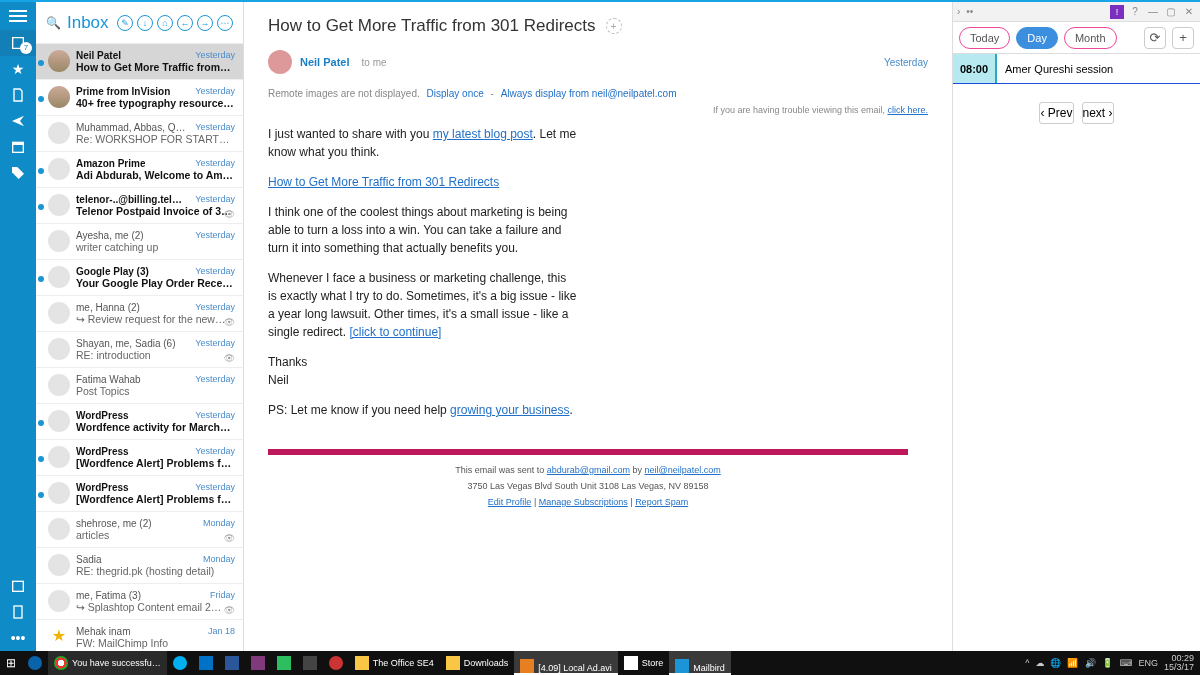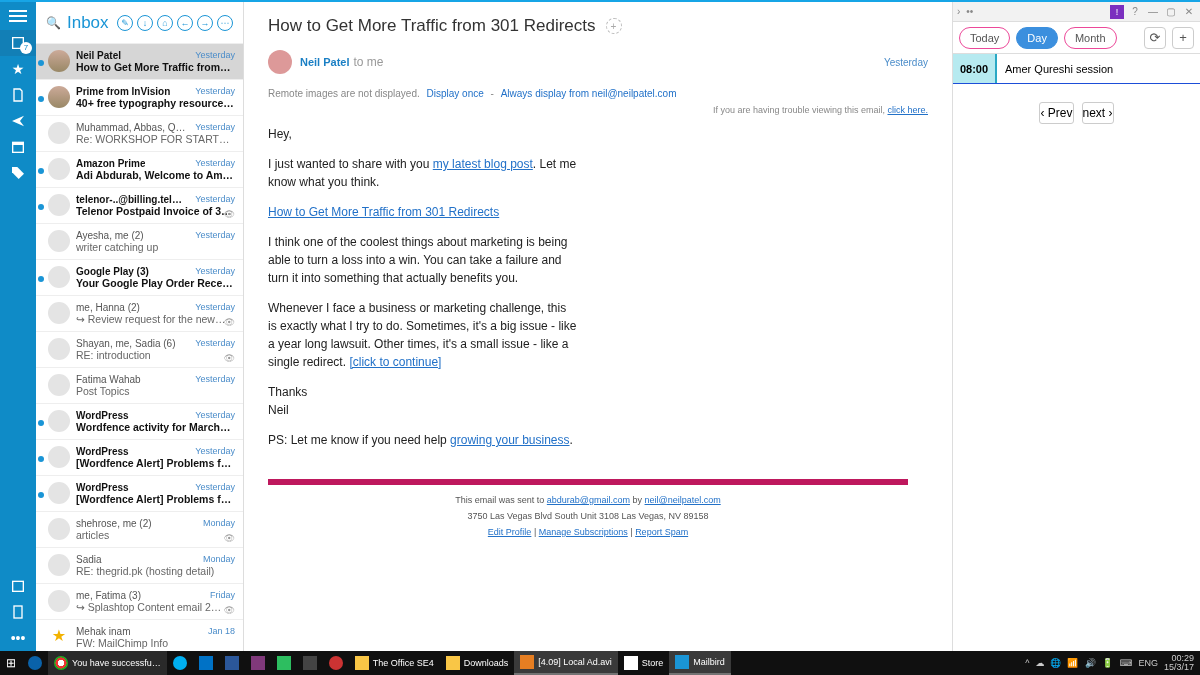--- a/index.html
+++ b/index.html
@@ -39,21 +39,21 @@
 .msg-subj.unread { color: #111; font-weight: 600; }
 .msg-attach { position: absolute; right: 8px; bottom: 4px; color: #999; font-size: 9px; }
 
 
 .reading { flex: 1; display: flex; flex-direction: column; padding: 14px 24px 0 24px; }
 .rd-title { font-size: 17px; color: #333; margin-bottom: 14px; display: flex; align-items: center; gap: 10px; }
 .rd-tag { width: 16px; height: 16px; border: 1px dashed #bbb; border-radius: 50%; font-size: 10px; color: #aaa; display: flex; align-items: center; justify-content: center; }
 .rd-hdr { display: flex; align-items: center; padding-bottom: 8px; margin-bottom: 6px; }
 .rd-ava { width: 24px; height: 24px; border-radius: 50%; background: #d99; margin-right: 8px; }
 .rd-from { color: #1a7fc4; font-size: 11px; font-weight: 600; }
-.rd-to { color: #999; font-size: 12px; margin-left: 4px; }
+.rd-to { color: #999; font-size: 10px; margin-left: 12px; }
 .rd-date { margin-left: auto; color: #4a8cc9; font-size: 10px; }
 .rd-notice { font-size: 10px; color: #888; margin-bottom: 6px; }
 .rd-notice a { color: #2271c8; text-decoration: none; margin: 0 4px; }
 .rd-trouble { text-align: right; font-size: 9px; color: #888; margin-bottom: 10px; }
 .rd-trouble a { color: #2271c8; }
 .rd-content { font-family: Georgia, serif; font-size: 12px; color: #222; line-height: 1.5; max-width: 310px; }
 .rd-content p { margin-bottom: 12px; }
 .rd-content a { color: #2271c8; text-decoration: underline; }
 .rd-footer { border-top: 6px solid #be185d; margin-top: 18px; padding-top: 10px; text-align: center; font-size: 9px; color: #555; width: 640px; }
 .rd-footer a { color: #2271c8; text-decoration: underline; }
@@ -75,21 +75,21 @@
 .cal-arrow { width: 18px; height: 16px; background: #3b8fde; color: #fff; font-size: 10px; display: flex; align-items: center; justify-content: center; cursor: pointer; }
 .cal-event { display: flex; border-bottom: 1px solid #1d4ed8; height: 30px; }
 .cal-time { width: 44px; background: #b6eaf0; font-size: 11px; font-weight: 600; display: flex; align-items: center; justify-content: center; border-right: 2px solid #2aa8c4; }
 .cal-evt-title { flex: 1; font-size: 11px; display: flex; align-items: center; padding-left: 8px; }
 .cal-pager { margin-top: 18px; display: flex; justify-content: center; gap: 8px; }
 .cal-pgbtn { border: 1px solid #ccc; border-radius: 3px; padding: 3px 0; font-size: 12px; background: #fff; cursor: pointer; }
 
 
 .taskbar { height: 24px; background: #101010; display: flex; align-items: center; color: #fff; font-size: 9px; }
 .tb-item { height: 24px; padding: 0 6px; display: flex; align-items: center; gap: 4px; cursor: pointer; }
-.tb-item.active { background: #3a3a3a; border-bottom: 2px solid #737373; }
+.tb-item.active { background: #3a3a3a; border-bottom: 2px solid #ffffff; align-items: flex-end; }
 .tb-icon { width: 14px; height: 14px; display: inline-block; }
 .tb-spacer { flex: 1; }
 .tb-tray { display: flex; align-items: center; gap: 6px; padding-right: 6px; color: #ccc; font-size: 9px; }
 </style>
 </head>
 <body>
 
 <div class="app">
 
   <div class="rail">
@@ -349,21 +349,20 @@
     </div>
     <div class="rd-notice">
       <span>Remote images are not displayed.</span>
       <a href="#">Display once</a> - 
       <a href="#">Always display from neil@neilpatel.com</a>
     </div>
     <div class="rd-trouble">
       <span>If you are having trouble viewing this email,</span> <a href="#">click here.</a>
     </div>
     <div class="rd-content">
-      <p>Hey,</p>
       <p><span>I just wanted to share with you </span><a href="#">my latest blog post</a><span>. Let me know what you think.</span></p>
       <p><a href="#">How to Get More Traffic from 301 Redirects</a></p>
       <p>I think one of the coolest things about marketing is being able to turn a loss into a win. You can take a failure and turn it into something that actually benefits you.</p>
       <p><span>Whenever I face a business or marketing challenge, this is exactly what I try to do. Sometimes, it's a big issue - like a year long lawsuit. Other times, it's a small issue - like a single redirect. </span><a href="#">[click to continue]</a></p>
       <p><span>Thanks</span><br><span>Neil</span></p>
       <p><span>PS: Let me know if you need help </span><a href="#">growing your business</a>.</p>
     </div>
     <div class="rd-footer">
       <div><span>This email was sent to </span><a href="#">abdurab@gmail.com</a><span> by </span><a href="#">neil@neilpatel.com</a></div>
       <div>3750 Las Vegas Blvd South Unit 3108 Las Vegas, NV 89158</div>

